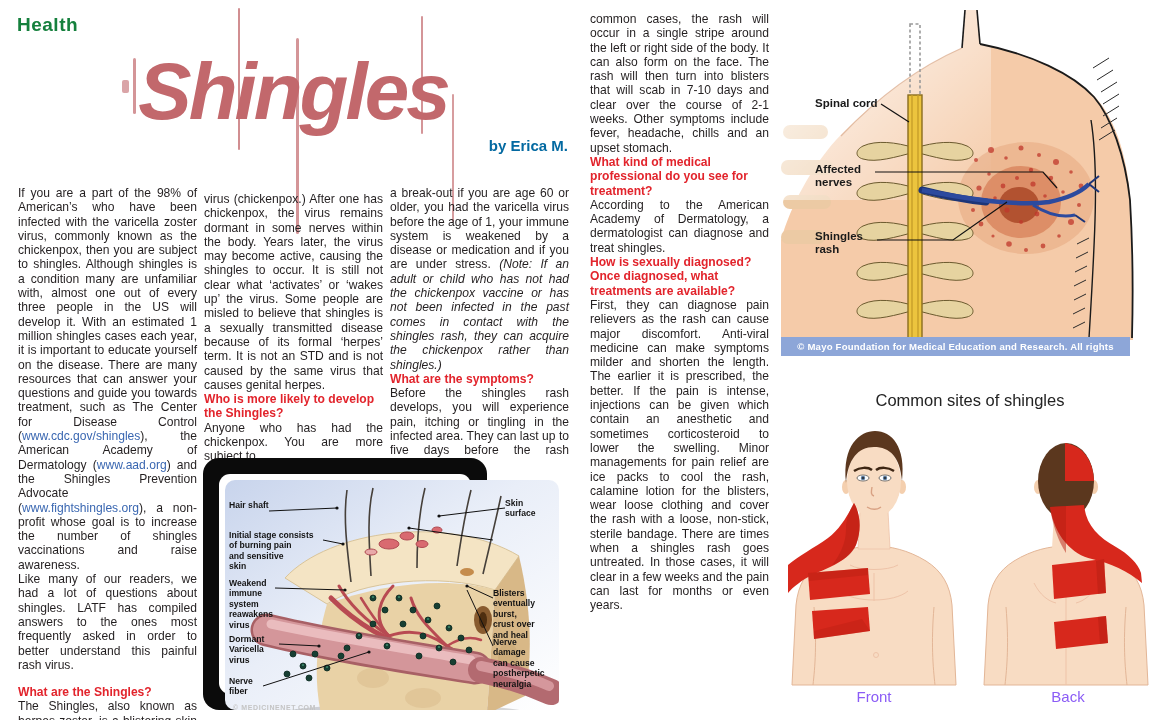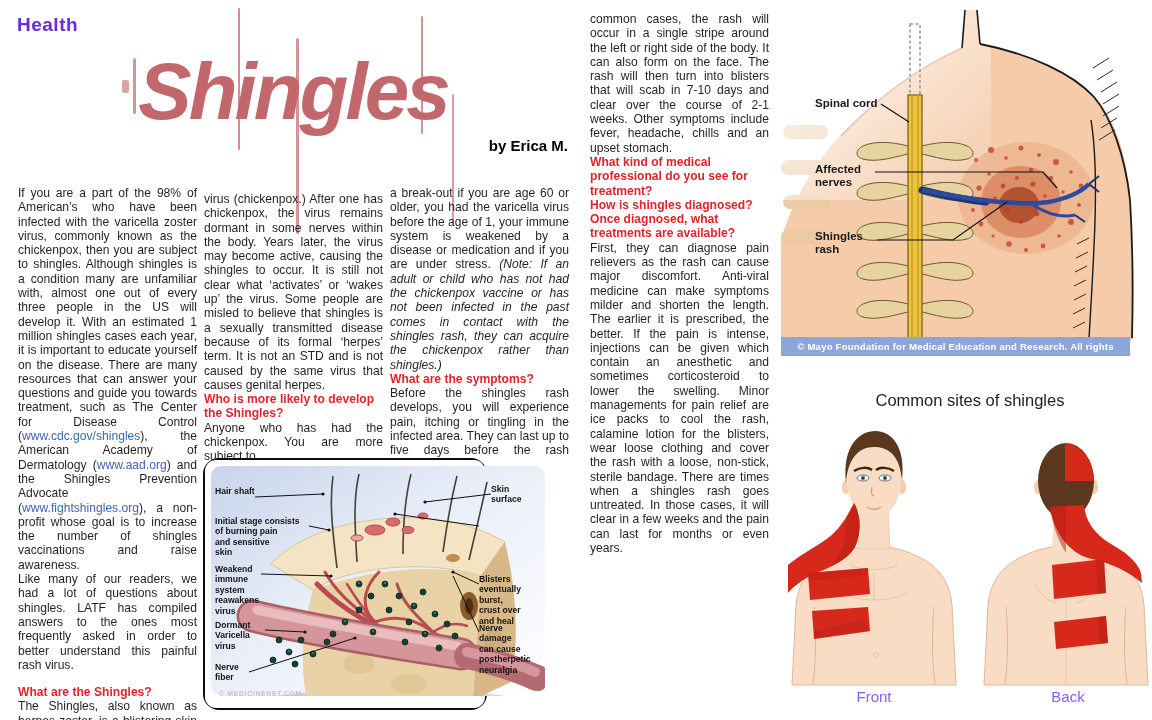--- a/index.html
+++ b/index.html
@@ -2,43 +2,43 @@
 <html><head>
 <meta charset="utf-8">
 <style>
   * { margin:0; padding:0; box-sizing:border-box; }
   html,body { width:1152px; height:720px; background:#fff; overflow:hidden;
               font-family:"Liberation Sans", sans-serif; }
   .page { position:relative; width:1152px; height:720px; background:#fff; }
 
   
   .section-label { position:absolute; left:17px; top:14px; font-size:19px; font-weight:bold;
-                   color:#6d28d9; letter-spacing:.5px; }
+                   color:#15803d; letter-spacing:.5px; }
   .article-title { position:absolute; left:108px; top:46px; width:370px; text-align:center;
                    font-size:80px; font-weight:bold; font-style:italic; letter-spacing:-3px;
                    color:#c2686c; }
   .byline { position:absolute; left:390px; top:137px; width:178px; text-align:right;
-            font-size:15px; font-weight:bold; color:#000000; }
+            font-size:15px; font-weight:bold; color:#0369a1; }
   .scratch { position:absolute; background:#c2686c; border-radius:2px; }
 
   
   .col { position:absolute; width:179px; font-size:12.1px; line-height:14.3px;
          color:#231f20; text-align:justify; }
   .col-1 { left:18px;  top:186px; height:530px; }
   .col-2 { left:204px; top:186px; height:266px;margin-top:6px; }
   .col-3 { left:390px; top:186px; height:266px; }
   .col-4 { left:590px; top:12px;  height:706px; }
   .red-heading { color:#e2242c; font-weight:bold; text-align:left; }
   .gap { height:13px; }
   .link { color:#3a67b1; }
   .italic { font-style:italic; }
 
   
   .skin-frame { position:absolute; left:203px; top:458px; width:284px; height:252px;
-                background:#0b0b0b; border-radius:16px; padding:2px; }
+                background:#0b0b0b; border-radius:16px; padding:16px; }
   .skin-inner { position:relative; width:100%; height:100%; background:#fff;
                 border-radius:11px; padding:4px; }
   .skin-inner svg { display:block; width:338px; height:234px; }
   .skin-label { position:absolute; font-size:8.6px; font-weight:bold; line-height:10.4px;
                 color:#141414; white-space:pre-line; }
   .skin-watermark { position:absolute; left:14px; top:230px; font-size:7px; color:#c4c4c4;
                     letter-spacing:.6px; font-weight:bold; }
 
   
   .mayo { position:absolute; left:781px; top:0; width:371px; height:360px; }
@@ -87,21 +87,22 @@
       <div class="body-para">Anyone who has had the chickenpox. You are more subject to</div>
     </div>
   <div class="col col-3">
       <div class="body-para">a break-out if you are age 60 or older, you had the varicella virus before the age of 1, your immune system is weakened by a disease or medication and if you are under stress. <span class="italic">(Note: If an adult or child who has not had the chickenpox vaccine or has not been infected in the past comes in contact with the shingles rash, they can acquire the chickenpox rather than shingles.)</span></div>
       <div class="red-heading">What are the symptoms?</div>
       <div class="body-para">Before the shingles rash develops, you will experience pain, itching or tingling in the infected area. They can last up to five days before the rash appears. In</div>
     </div>
   <div class="col col-4">
       <div class="body-para">common cases, the rash will occur in a single stripe around the left or right side of the body. It can also form on the face. The rash will then turn into blisters that will scab in 7-10 days and clear over the course of 2-1 weeks. Other symptoms include fever, headache, chills and an upset stomach.</div>
       <div class="red-heading">What kind of medical professional do you see for treatment?</div>
-      <div class="red-heading">How is shingles diagnosed?</div>
+      <div class="body-para">According to the American Academy of Dermatology, a dermatologist can diagnose and treat shingles.</div>
+      <div class="red-heading">How is sexually diagnosed?</div>
       <div class="red-heading">Once diagnosed, what treatments are available?</div>
       <div class="body-para">First, they can diagnose pain relievers as the rash can cause major discomfort. Anti-viral medicine can make symptoms milder and shorten the length. The earlier it is prescribed, the better. If the pain is intense, injections can be given which contain an anesthetic and sometimes corticosteroid to lower the swelling. Minor managements for pain relief are ice packs to cool the rash, calamine lotion for the blisters, wear loose clothing and cover the rash with a loose, non-stick, sterile bandage. There are times when a shingles rash goes untreated. In those cases, it will clear in a few weeks and the pain can last for months or even years.</div>
     </div>
 
   <div class="skin-frame">
     <div class="skin-inner">
       <svg viewBox="0 0 338 234">
         <defs>
           <linearGradient id="bgGrad" x1="0" y1="0" x2="1" y2="1">
             <stop offset="0" stop-color="#c8d4ec"></stop>

